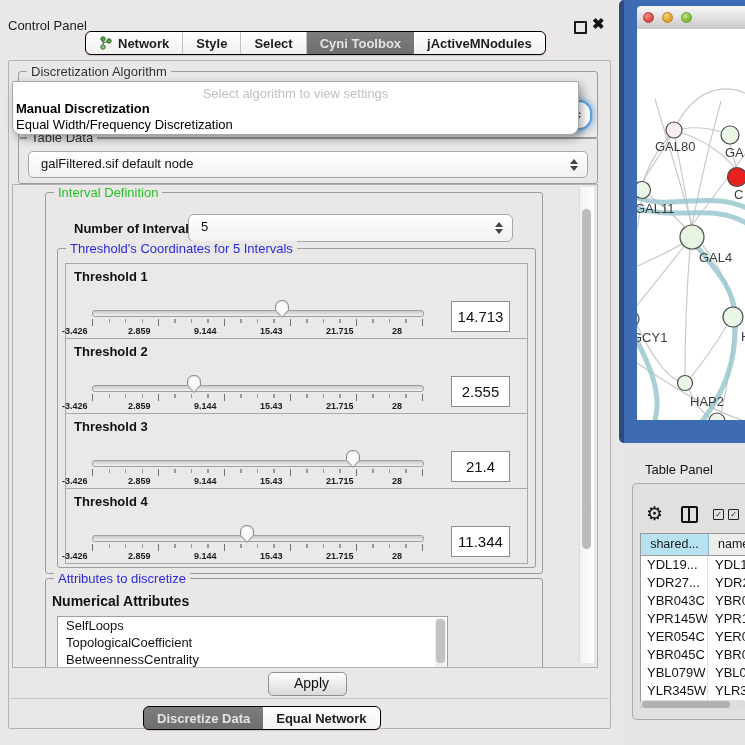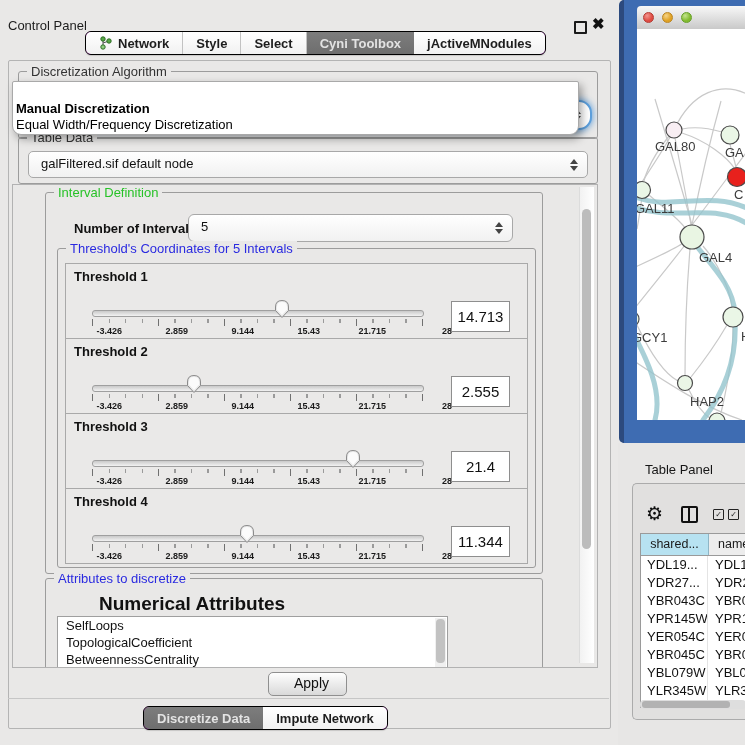--- a/index.html
+++ b/index.html
@@ -49,25 +49,25 @@
   #threshold-rows{position:absolute;left:7px;top:15px;width:463px;}
   .thr-row{position:relative;width:461px;height:74px;border:1px solid #a9a9a9;margin-top:-1px;background:#eae9e8;}
   .thr-title{position:absolute;left:8px;top:5px;font-weight:bold;font-size:13px;text-align:center;}
   .sl-track{position:absolute;left:26px;top:46px;width:330px;height:5px;border:1px solid #9f9f9f;border-radius:3px;
             background:linear-gradient(#c9c9c9,#f2f2f2);}
   .sl-thumb{position:absolute;top:35px;width:16px;height:20px;}
   .sl-ticks{position:absolute;left:26px;top:55px;width:332px;height:7px;
      background-image:repeating-linear-gradient(90deg,#707070 0 1px,transparent 1px 66px),
                       repeating-linear-gradient(90deg,#9a9a9a 0 1px,transparent 1px 16.5px);
      background-size:332px 7px,332px 4px;background-repeat:no-repeat;}
-  .sl-lab{position:absolute;top:62px;width:60px;text-align:right;font-size:9px;font-weight:bold;color:#1a1a1a;}
+  .sl-lab{position:absolute;top:62px;width:60px;text-align:left;font-size:9px;font-weight:bold;color:#1a1a1a;}
   .sl-value{position:absolute;left:385px;top:37px;width:57px;height:29px;border:1px solid #8e8e8e;background:#fff;
             font-size:15px;text-align:center;line-height:29px;color:#111;}
   #attr-group{left:32px;top:393px;width:496px;height:130px;}
-  #attr-sub{position:absolute;left:6px;top:14px;font-weight:bold;font-size:19px;margin-left:47px;}
+  #attr-sub{position:absolute;left:6px;top:14px;font-weight:bold;font-size:14px;}
   #attr-list{position:absolute;left:11px;top:37px;width:389px;height:110px;background:#fff;border:1px solid #9f9f9f;}
   .attr-item{padding:1px 0 1px 8px;font-size:13px;line-height:15px;color:#111;}
   #attr-vscroll{position:absolute;right:1px;top:1px;width:11px;bottom:1px;background:#f0f0f0;}
   #attr-vscroll .thumb{position:absolute;left:1px;top:1px;width:9px;height:44px;border-radius:4px;background:#c2c2c2;}
   .hairline{position:absolute;left:8px;top:698px;width:601px;border-top:1px solid #c6c6c6;}
   #apply-btn{position:absolute;left:268px;top:672px;width:69px;height:22px;border:1px solid #8f8f8f;border-radius:5px;
              background:linear-gradient(#fefefe,#d9d9d9);font-size:14px;text-align:center;line-height:21px;color:#111;padding-left:8px;}
   
   #algo-popup{position:absolute;left:12px;top:81px;width:565px;height:52px;background:#fff;border:1px solid #a9a9a9;
               border-radius:2px 2px 9px 9px;box-shadow:3px 4px 9px rgba(0,0,0,.35);z-index:50;}
@@ -260,25 +260,26 @@
       </div>
   </div>
 
   <div class="hairline"></div>
   <div id="apply-btn">Apply</div>
   <div id="bottom-tabs" class="tabstrip">
       <div class="tab sel">
         <span>Discretize Data</span>
       </div>
       <div class="tab">
-        <span>Impute Network</span>
+        <span>Equal Network</span>
       </div>
     </div>
 
   <div id="algo-popup">
+    <span class="hint">Select algorithm to view settings</span>
     <span class="op1">Manual Discretization</span>
     <span class="op2">Equal Width/Frequency Discretization</span>
   </div>
 </div>
 
 <div id="network-window">
   <div id="net-titlebar">
     <span class="light l-red"></span>
     <span class="light l-yel"></span>
     <span class="light l-grn"></span>

